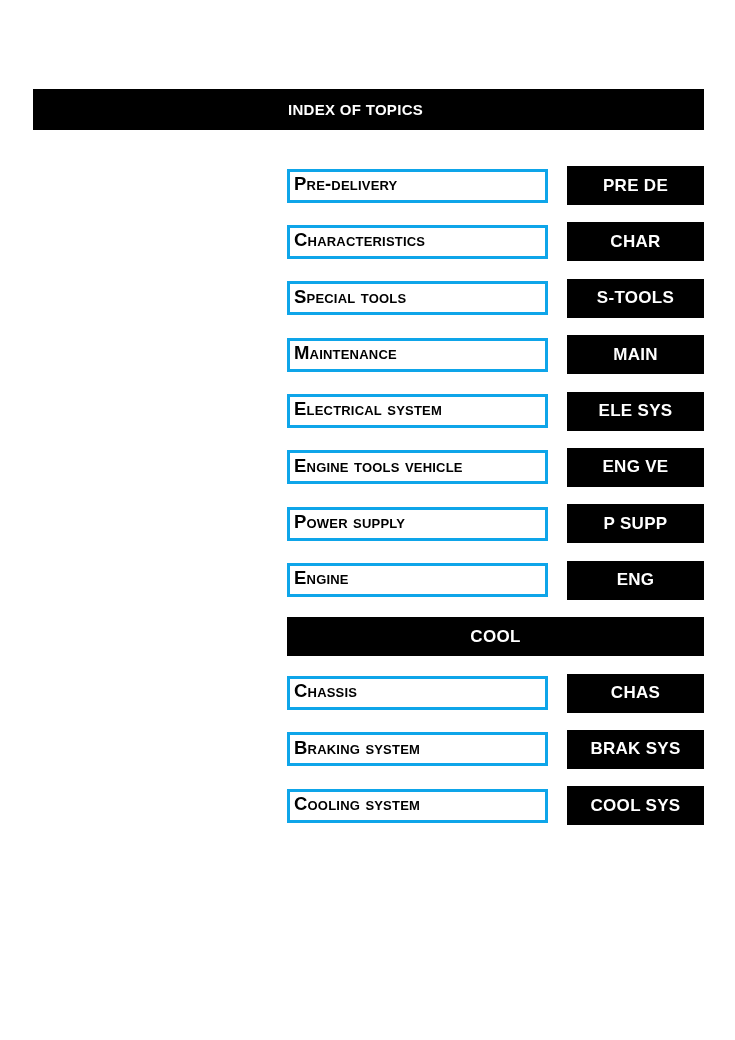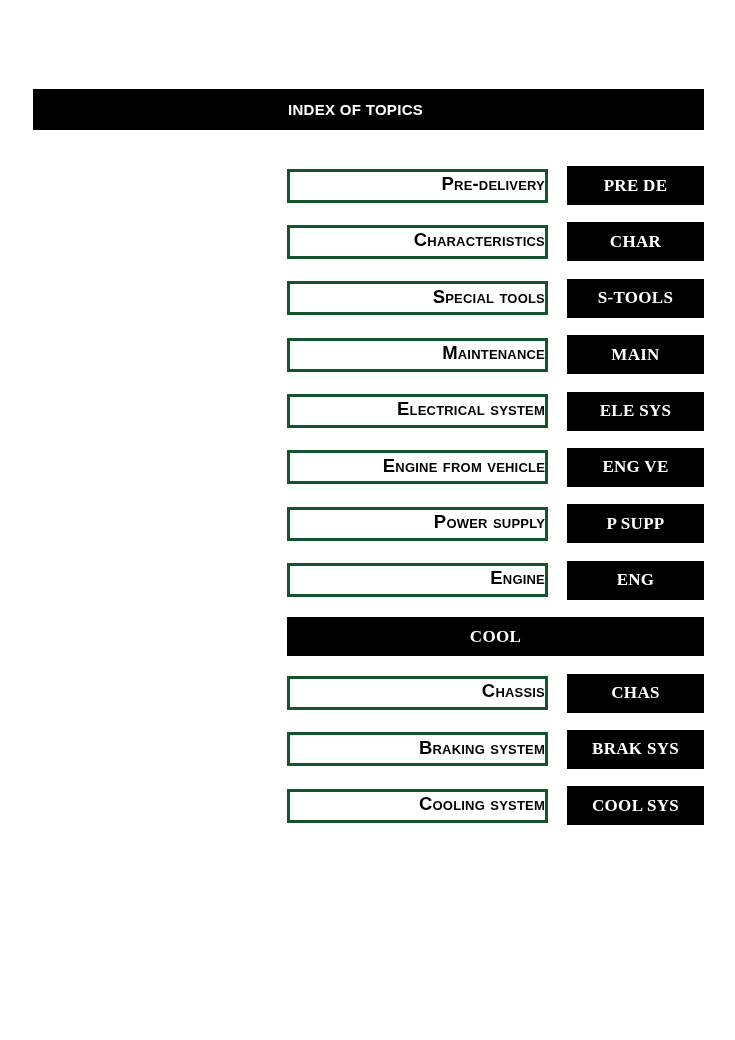--- a/index.html
+++ b/index.html
@@ -49,28 +49,27 @@
   .topic-row {
     display: flex;
     align-items: center;
     height: 39px;
     margin-bottom: 17.4px;
     cursor: pointer;
   }
   .label-box {
     width: 261px;
     height: 34px;
-    border: 3px solid #14532d;
+    border: 3px solid #0ea5e9;
     background: #ffffff;
     margin-right: 19px;
     display: flex;
     align-items: center;
     padding-left: 4px;
     overflow: hidden;
-    justify-content: flex-end;
   }
   .label-box .label {
     font-variant: small-caps;
     font-weight: bold;
     font-size: 18.5px;
     letter-spacing: 0.2px;
     color: #000000;
     white-space: nowrap;
     line-height: 1;
     padding-bottom: 3px;
@@ -82,21 +81,20 @@
     display: flex;
     align-items: center;
     justify-content: center;
   }
   .code-box .code {
     color: #ffffff;
     font-weight: bold;
     font-size: 17px;
     letter-spacing: 0.3px;
     white-space: nowrap;
-    font-family: Liberation Serif, serif;
   }
 </style>
 </head>
 <body>
 
 <div class="page">
 
   <div class="header-bar">
     <span class="title">INDEX OF TOPICS</span>
   </div>
@@ -142,21 +140,21 @@
       <div class="label-box">
         <span class="label">Electrical system</span>
       </div>
       <div class="code-box">
         <span class="code">ELE SYS</span>
       </div>
     </div>
 
     <div class="topic-row">
       <div class="label-box">
-        <span class="label">Engine from vehicle</span>
+        <span class="label">Engine tools vehicle</span>
       </div>
       <div class="code-box">
         <span class="code">ENG VE</span>
       </div>
     </div>
 
     <div class="topic-row">
       <div class="label-box">
         <span class="label">Power supply</span>
       </div>

